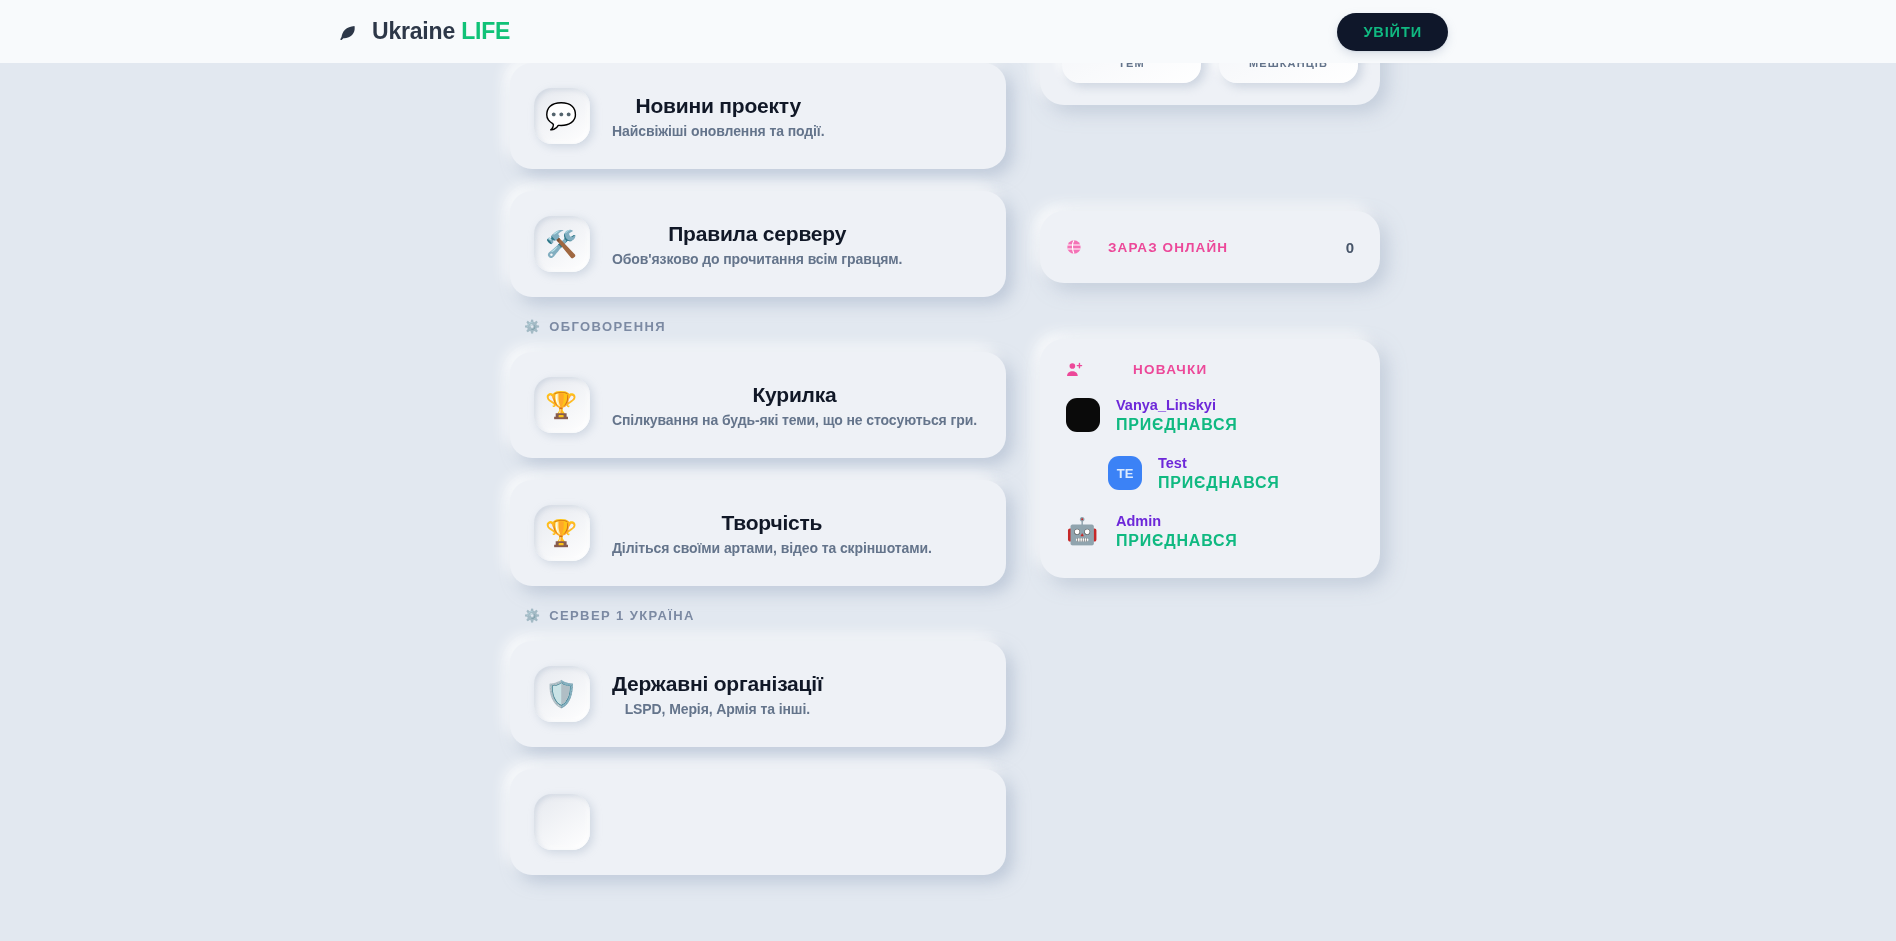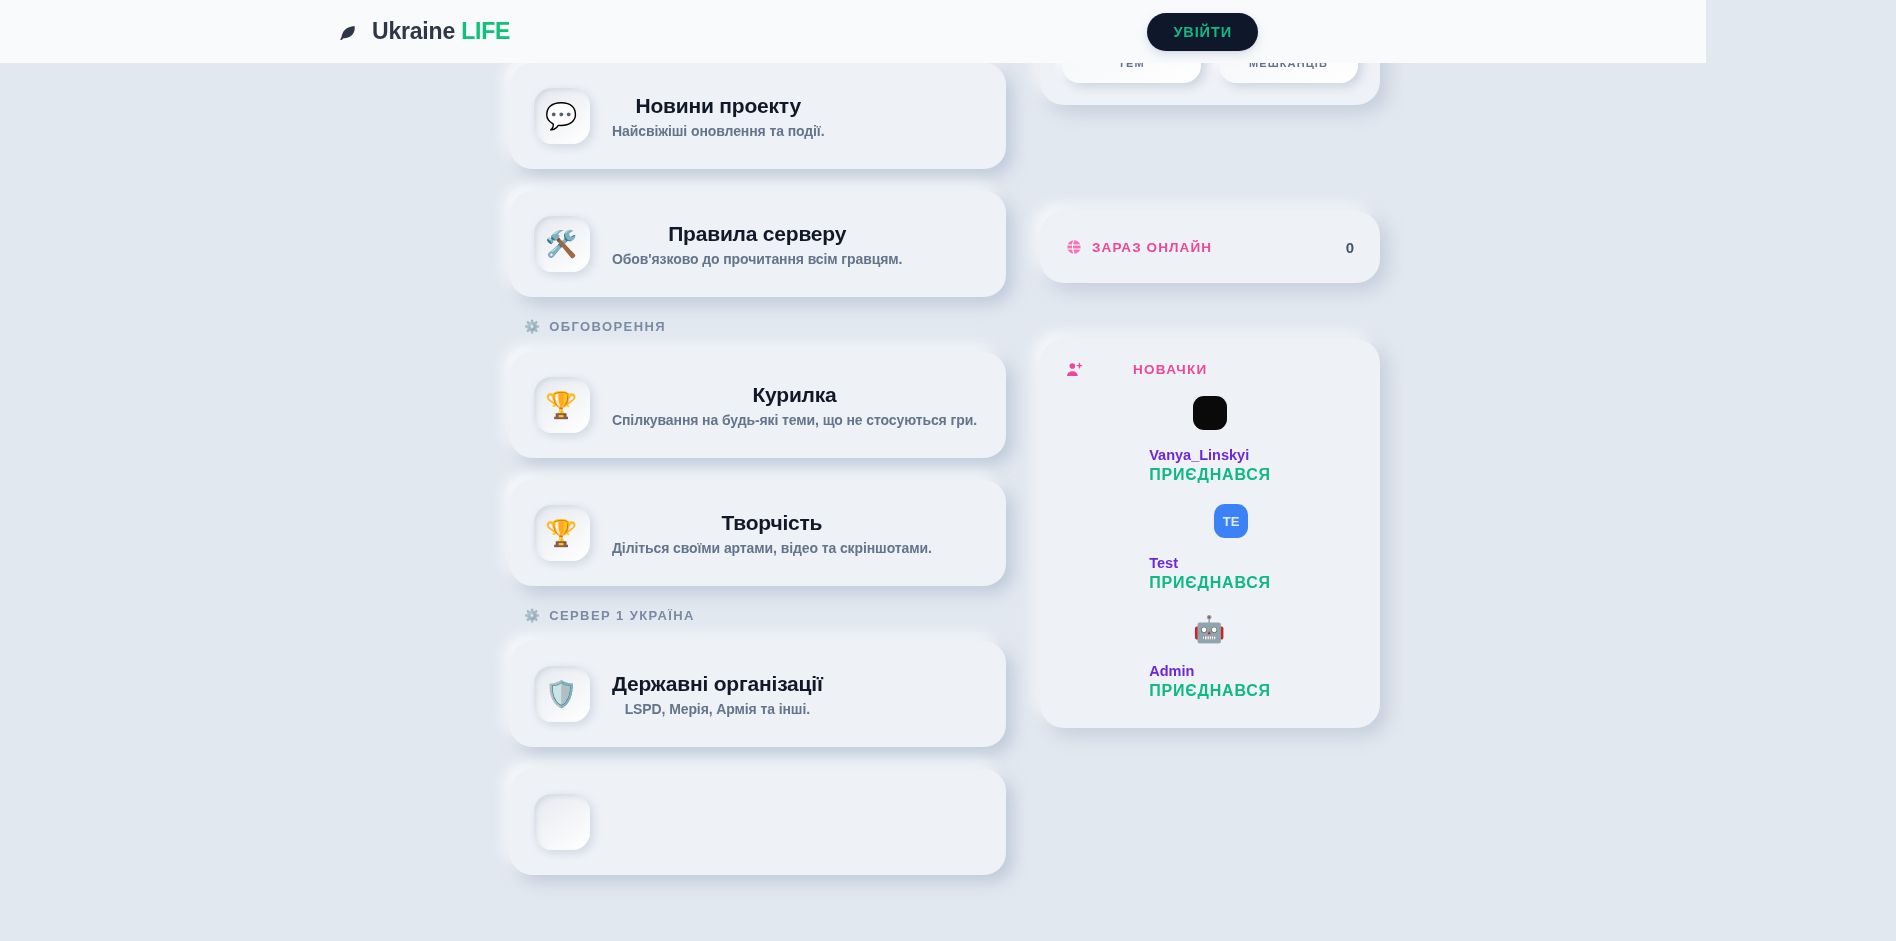--- a/index.html
+++ b/index.html
@@ -14,21 +14,21 @@
     font-family: "Liberation Sans", sans-serif;
     background: #e2e8f0;
     color: #1e293b;
     position: relative;
   }
 
   
   .header {
     position: absolute;
     top: 0; left: 0;
-    width: 1706px;
+    width: 1896px;
     height: 63px;
     background: #f8fafc;
     display: flex;
     align-items: center;
     z-index: 20;
   }
 
   .brand {
     position: absolute;
     left: 338px;
@@ -239,21 +239,21 @@
     left: 0;
     width: 340px;
     height: 72px;
     display: flex;
     align-items: center;
     padding: 0 26px;
   }
   .online-left {
     display: flex;
     align-items: center;
-    gap: 10px;
+    gap: 26px;
     flex: 1;
   }
   .globe-icon { width: 16px; height: 16px; display: block; }
   .online-label {
     font-size: 13.5px;
     font-weight: 700;
     letter-spacing: 1.1px;
     color: #ec4899;
     text-transform: uppercase;
   }
@@ -286,21 +286,20 @@
     text-transform: uppercase;
     margin-left: 40px;
   }
 
   .member-row {
     display: flex;
     align-items: center;
     gap: 16px;
     margin-bottom: 20px;
     cursor: pointer;
-    flex-direction: column;
   }
   .member-row:last-child { margin-bottom: 0; }
 
   .avatar {
     flex: 0 0 auto;
     width: 34px; height: 34px;
     border-radius: 11px;
     display: flex;
     align-items: center;
     justify-content: center;

